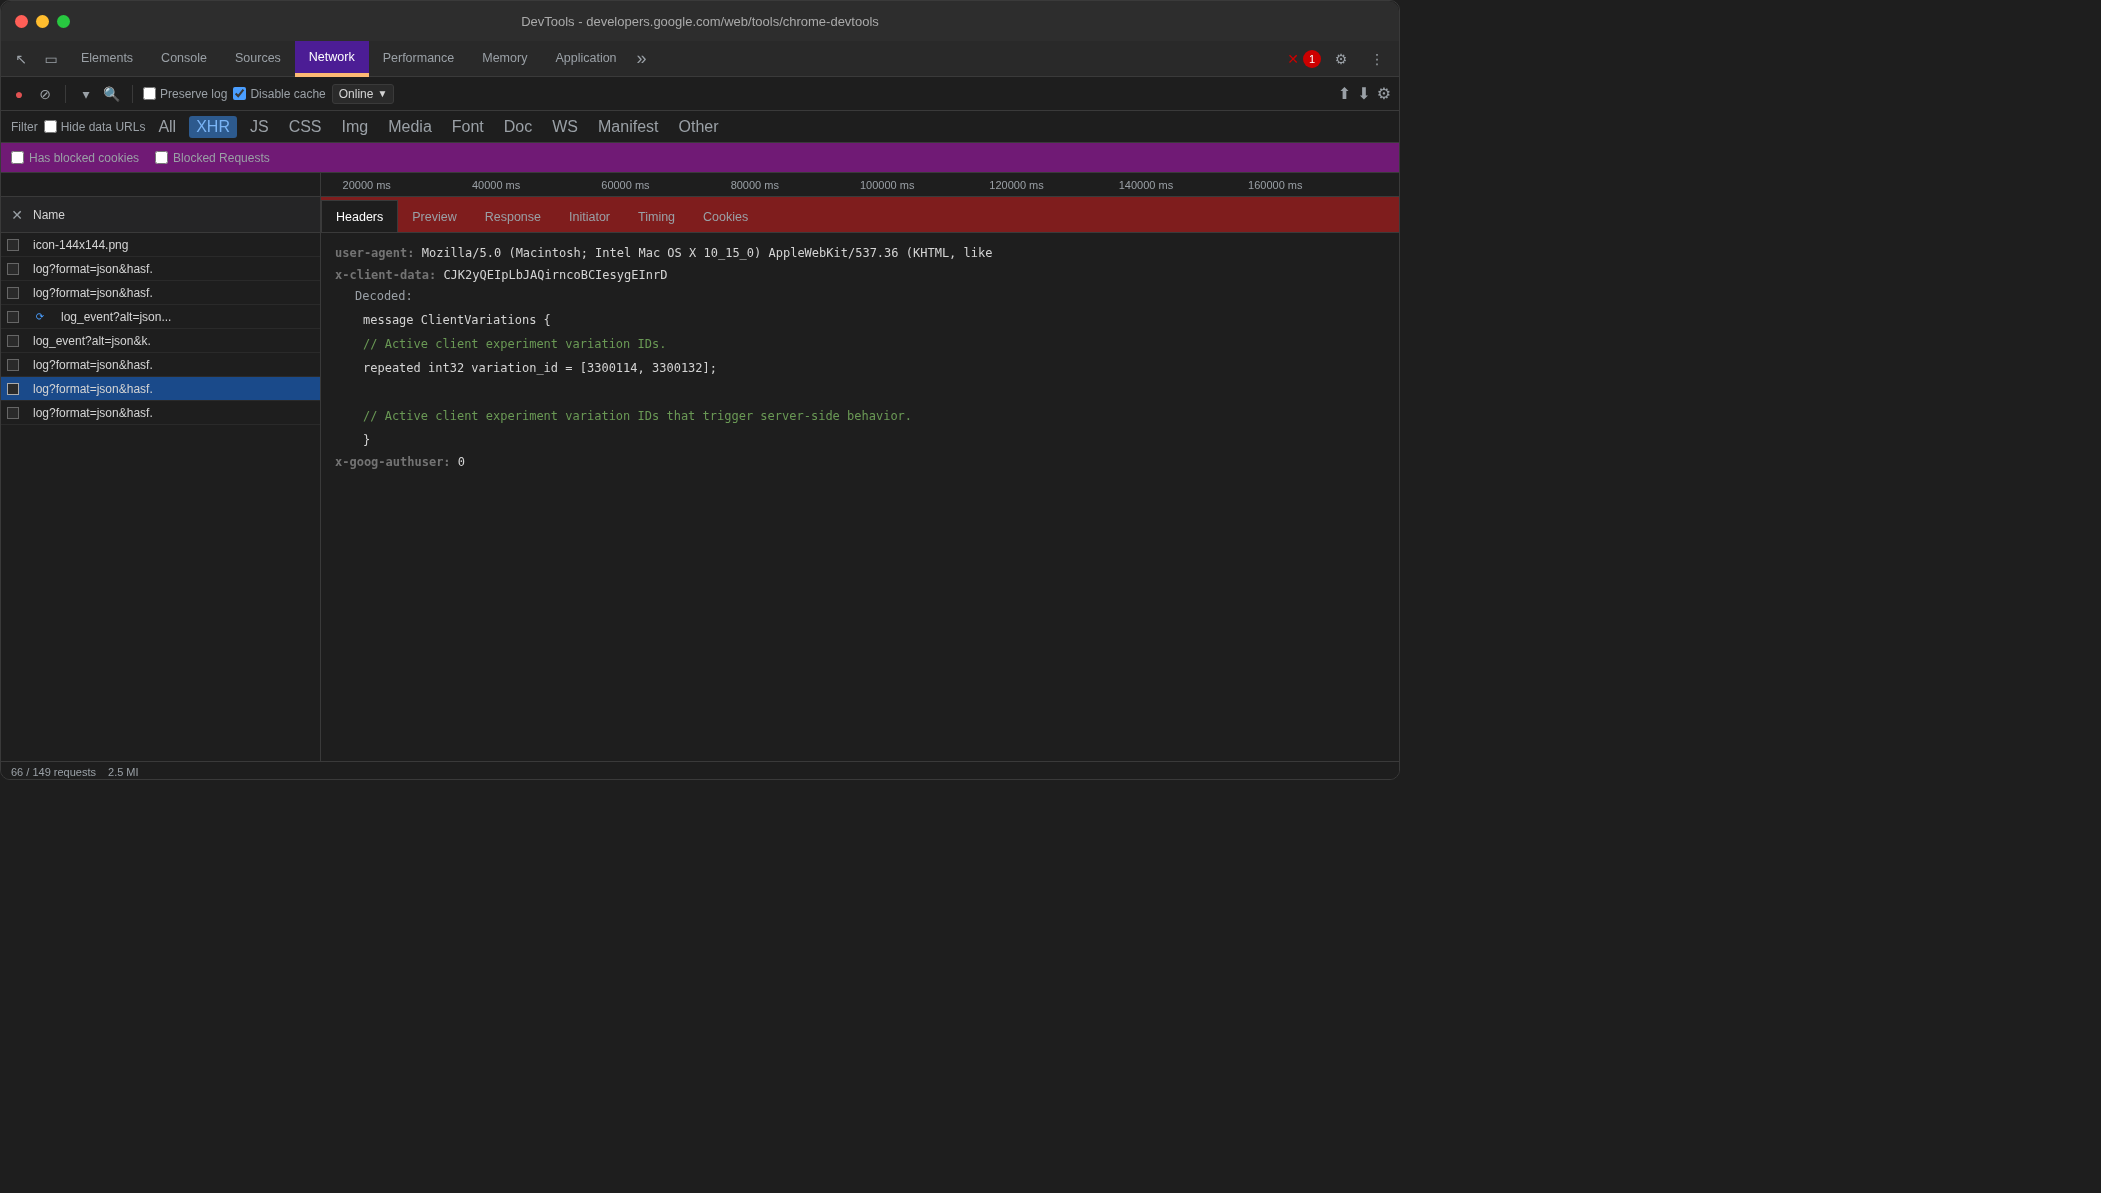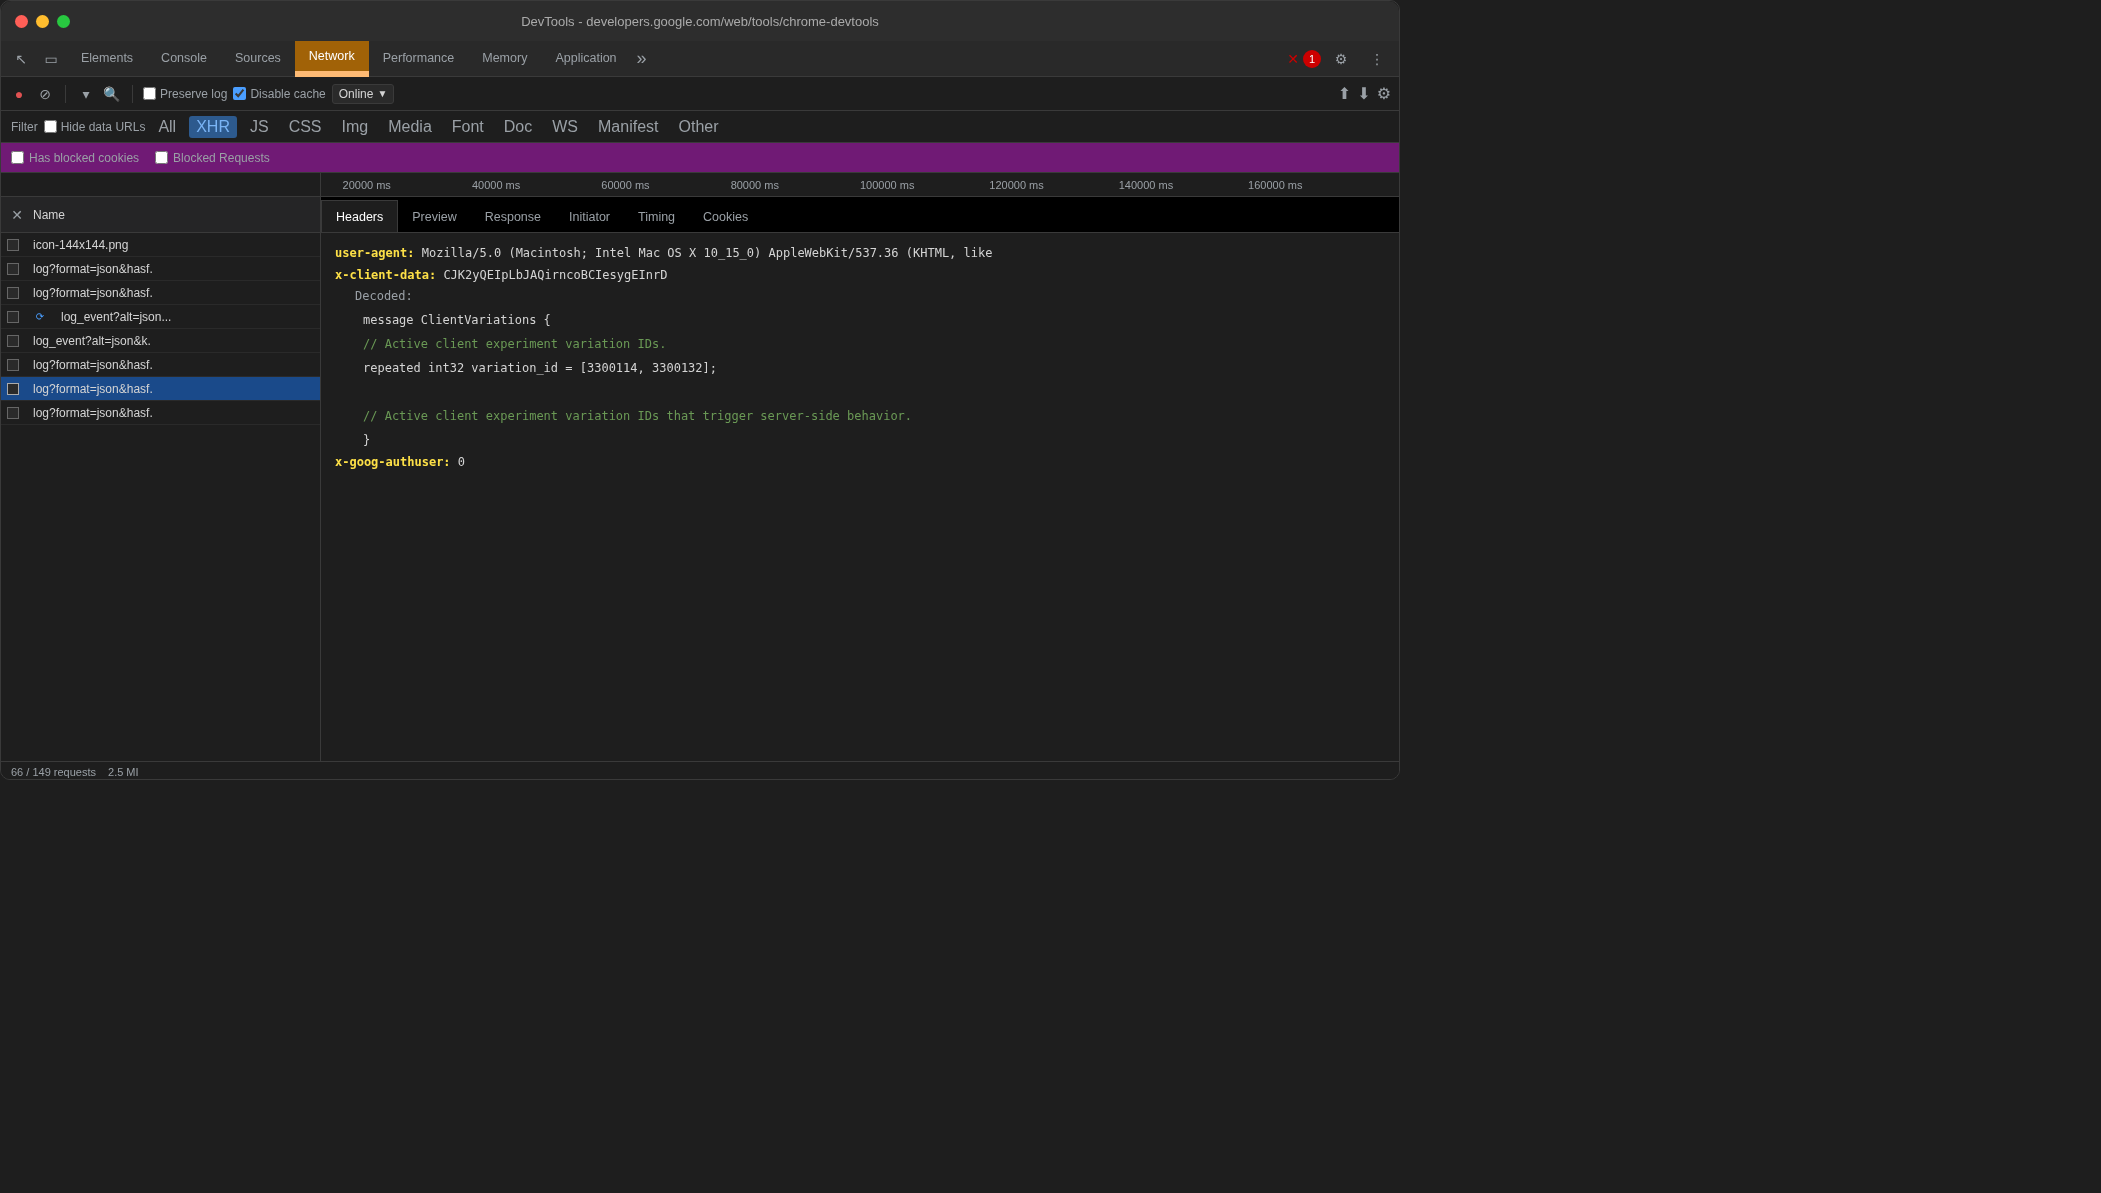--- a/index.html
+++ b/index.html
@@ -67,22 +67,22 @@
       display: flex;
       align-items: center;
       font-size: 12.5px;
       color: #9aa0a6;
       cursor: pointer;
       border-bottom: 2px solid transparent;
       white-space: nowrap;
     }
     .nav-tab.active {
       color: #ffffff;
-      border-bottom: 6px solid #fdba74;
-      background: #a16207;
+      border-bottom: 4px solid #fdba74;
+      background: #4c1d95;
     }
     .nav-spacer { flex: 1; }
     .nav-right {
       display: flex;
       align-items: center;
       gap: 6px;
     }
     .error-badge {
       background: #cc0000;
       color: white;
@@ -267,21 +267,21 @@
       display: flex;
       flex-direction: column;
       background: #1e1e1e;
     }
 
     
     .panel-tabs {
       display: flex;
       height: 36px;
       align-items: flex-end;
-      background: #000000;
+      background: #7f1d1d;
       border-bottom: 1px solid #3a3a3a;
     }
     .panel-tab {
       padding: 0 14px;
       height: 32px;
       display: flex;
       align-items: center;
       font-size: 12.5px;
       color: #9aa0a6;
       cursor: pointer;
@@ -299,21 +299,21 @@
     .headers-content {
       flex: 1;
       overflow-y: auto;
       padding: 10px 14px;
       font-family: 'Monaco', 'Menlo', monospace;
       font-size: 12px;
       line-height: 1.8;
       background: #1e1e1e;
     }
     .header-key {
-      color: #fde047;
+      color: #737373;
       font-weight: bold;
     }
     .header-value {
       color: #d4d4d4;
     }
     .header-decoded {
       color: #9aa0a6;
       margin-left: 20px;
     }
     .header-code {

